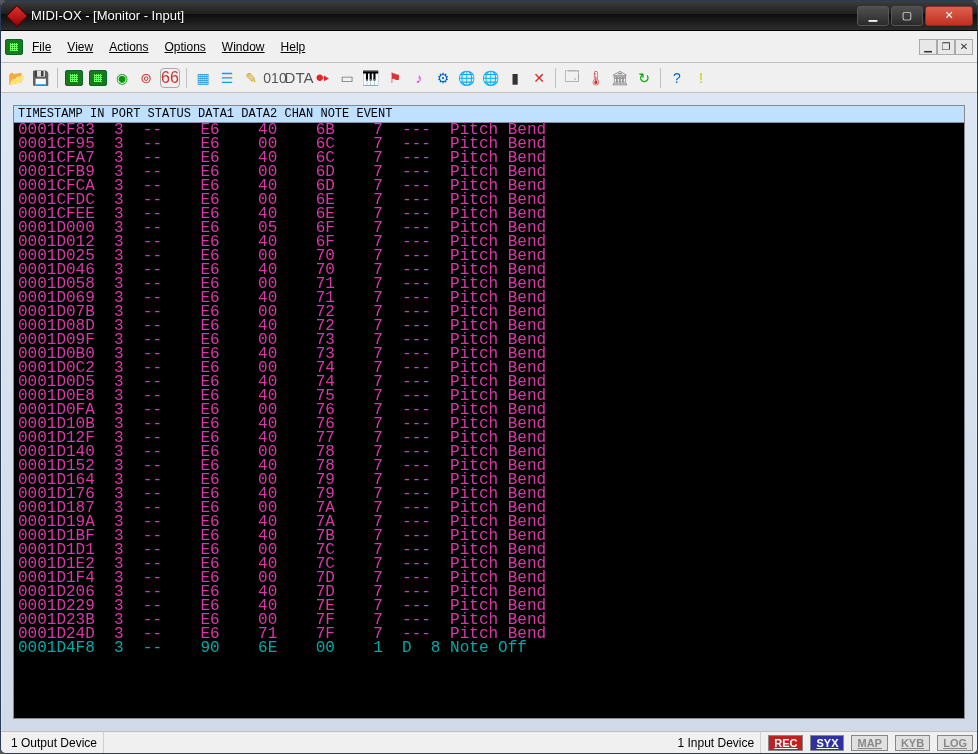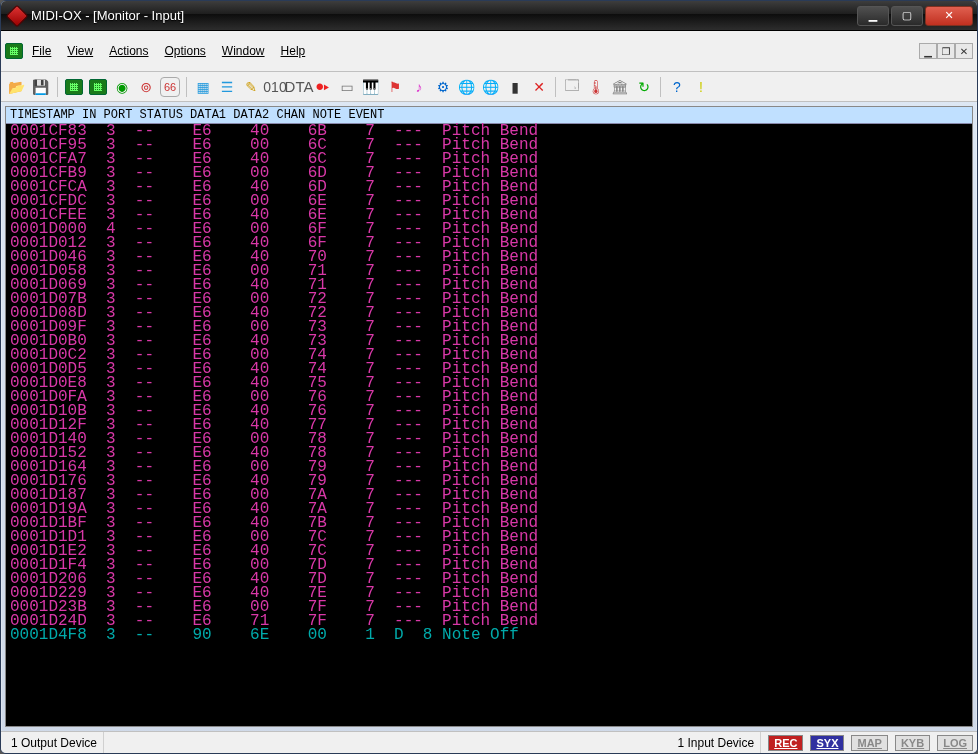--- a/index.html
+++ b/index.html
@@ -48,21 +48,21 @@
     border: 1px solid #555;
     border-radius: 3px;
     margin-left: 2px;
     color: #fff;
     display: flex; align-items: center; justify-content: center;
     font-size: 11px;
     cursor: pointer;
   }
   .win-btn.close { background: linear-gradient(#e06050,#c03020); width: 48px; border-color:#803020;}
   .menubar {
-    height: 41px;
+    height: 32px;
     background: #f0f0f0;
     border-bottom: 1px solid #c0c0c0;
     display: flex;
     align-items: center;
     padding: 0 4px;
     font-size: 12px;
     gap: 2px;
   }
   .green-box {
     width: 18px; height: 16px; background:#1a7a1a; border:1px solid #063; border-radius:2px;
@@ -103,21 +103,21 @@
     border-radius:2px;
   }
   .tb-sep {
     width:1px; height:20px; background:#c0c0c0; margin:0 2px;
   }
   .content {
     flex: 1;
     background: #000;
     overflow: auto;
     border: 1px solid #888;
-    margin: 4px;
+    margin: 12px;
     position: relative;
   }
   .table-head {
     background: #c0e0ff;
     color: #000;
     font-family: "Courier New", monospace;
     font-size: 12px;
     padding: 1px 4px;
     white-space: pre;
     border-bottom: 1px solid #88a;
@@ -191,21 +191,21 @@
     <div class="tb-icon" style="color:#36c">💾</div>
     <div class="tb-sep"></div>
     <div class="tb-icon">
         <div class="green-box"></div>
       </div>
     <div class="tb-icon">
         <div class="green-box"></div>
       </div>
     <div class="tb-icon" style="color:#090">◉</div>
     <div class="tb-icon" style="color:#c33">⊚</div>
-    <div class="tb-icon" style="color:#c33;font-size:11px;border:1px solid #aaa;border-radius:4px;width:20px">66</div>
+    <div class="tb-icon" style="color:#c33;font-size:16px;border:1px solid #aaa;border-radius:4px;width:20px">66</div>
     <div class="tb-sep"></div>
     <div class="tb-icon" style="color:#29d">▦</div>
     <div class="tb-icon" style="color:#29d">☰</div>
     <div class="tb-icon" style="color:#c90">✎</div>
     <div class="tb-icon" style="color:#555;font-size:14px">010</div>
     <div class="tb-icon" style="color:#555;font-size:15px">DTA</div>
     <div class="tb-icon" style="color:#e22">⏺▸</div>
     <div class="tb-icon" style="color:#777">▭</div>
     <div class="tb-icon" style="color:#333">🎹</div>
     <div class="tb-icon" style="color:#d33">⚑</div>
@@ -228,22 +228,23 @@
   <div class="content">
     <div class="table-head">TIMESTAMP IN PORT STATUS DATA1 DATA2 CHAN NOTE EVENT</div>
     <div class="midi-rows" id="midi-rows">
         <div class="midi-row">0001CF83  3  --    E6    40    6B    7  ---  Pitch Bend</div>
         <div class="midi-row">0001CF95  3  --    E6    00    6C    7  ---  Pitch Bend</div>
         <div class="midi-row">0001CFA7  3  --    E6    40    6C    7  ---  Pitch Bend</div>
         <div class="midi-row">0001CFB9  3  --    E6    00    6D    7  ---  Pitch Bend</div>
         <div class="midi-row">0001CFCA  3  --    E6    40    6D    7  ---  Pitch Bend</div>
         <div class="midi-row">0001CFDC  3  --    E6    00    6E    7  ---  Pitch Bend</div>
         <div class="midi-row">0001CFEE  3  --    E6    40    6E    7  ---  Pitch Bend</div>
-        <div class="midi-row">0001D000  4  --    E6    00    6F    7  ---  Pitch Bend</div>
+        <div class="midi-row">0001D000  3  --    E6    05    6F    7  ---  Pitch Bend</div>
         <div class="midi-row">0001D012  3  --    E6    40    6F    7  ---  Pitch Bend</div>
+        <div class="midi-row">0001D025  3  --    E6    00    70    7  ---  Pitch Bend</div>
         <div class="midi-row">0001D046  3  --    E6    40    70    7  ---  Pitch Bend</div>
         <div class="midi-row">0001D058  3  --    E6    00    71    7  ---  Pitch Bend</div>
         <div class="midi-row">0001D069  3  --    E6    40    71    7  ---  Pitch Bend</div>
         <div class="midi-row">0001D07B  3  --    E6    00    72    7  ---  Pitch Bend</div>
         <div class="midi-row">0001D08D  3  --    E6    40    72    7  ---  Pitch Bend</div>
         <div class="midi-row">0001D09F  3  --    E6    00    73    7  ---  Pitch Bend</div>
         <div class="midi-row">0001D0B0  3  --    E6    40    73    7  ---  Pitch Bend</div>
         <div class="midi-row">0001D0C2  3  --    E6    00    74    7  ---  Pitch Bend</div>
         <div class="midi-row">0001D0D5  3  --    E6    40    74    7  ---  Pitch Bend</div>
         <div class="midi-row">0001D0E8  3  --    E6    40    75    7  ---  Pitch Bend</div>

